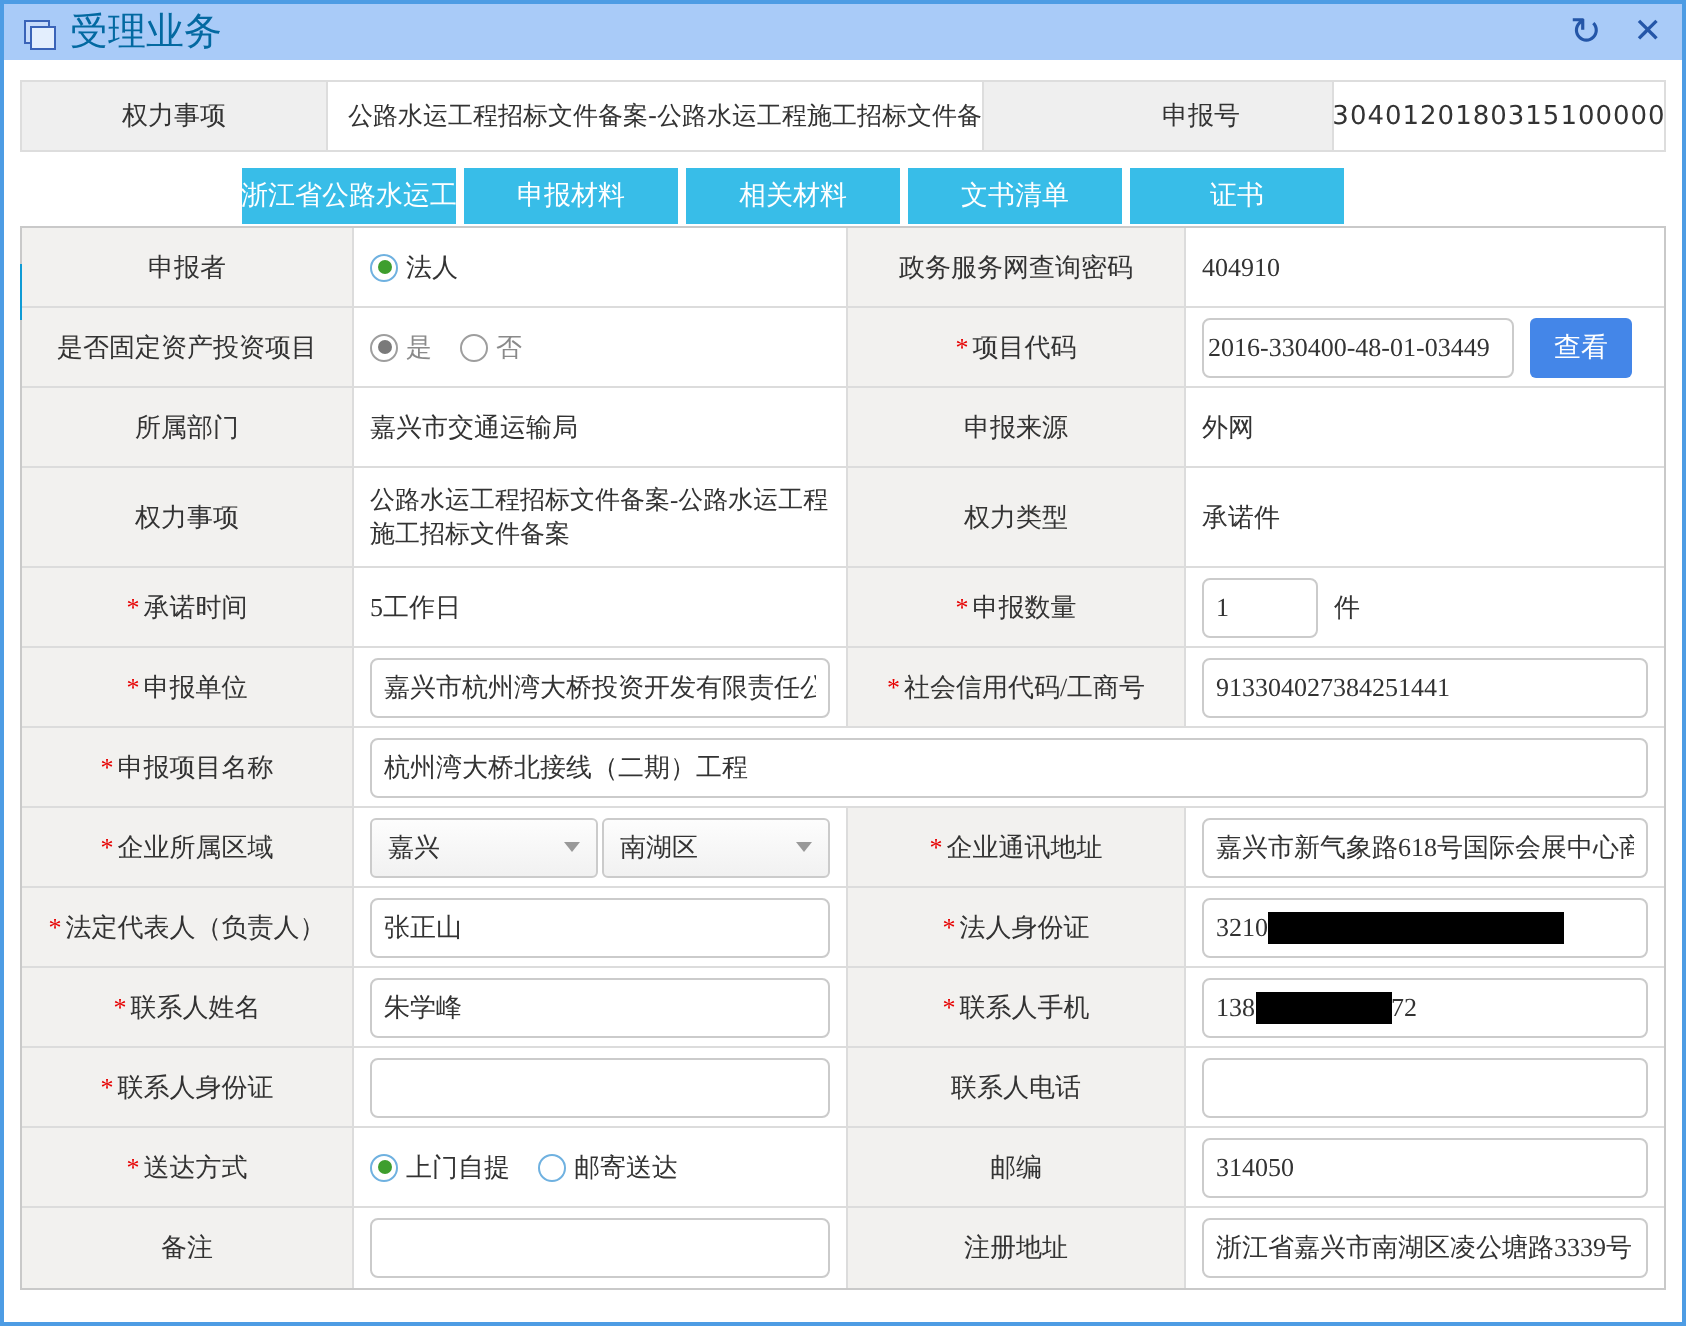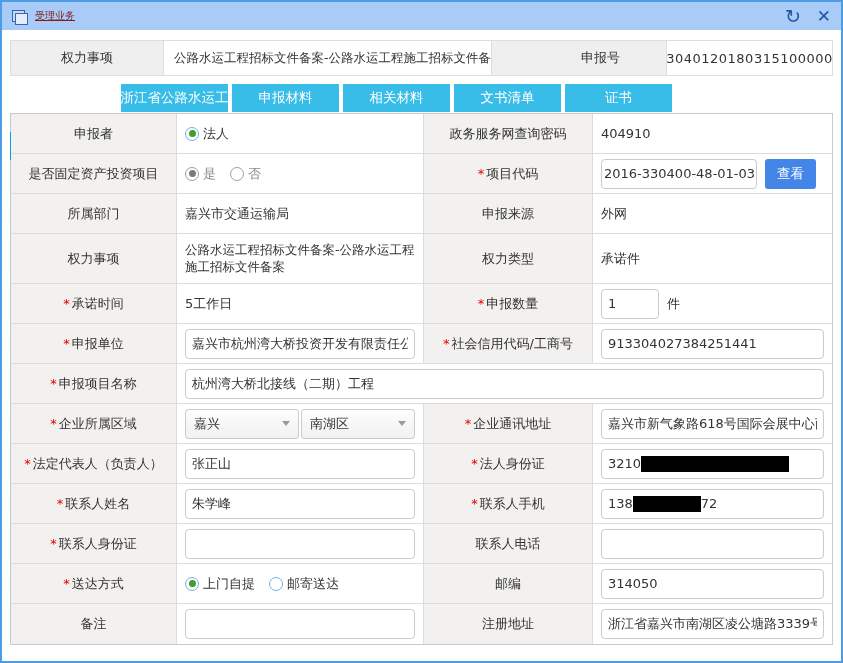--- a/index.html
+++ b/index.html
@@ -24,21 +24,21 @@
     width:15px; height:13px; position:relative; margin-right:8px;
   }
   .win-icon::before {
     content:""; position:absolute; left:0; top:0;
     width:11px; height:10px; border:1px solid #3A63B8; background:#C7DBFA;
   }
   .win-icon::after {
     content:""; position:absolute; left:3px; top:3px;
     width:11px; height:10px; border:1px solid #3A63B8; background:#E3EEFD;
   }
-  .titlebar .title { color:#7f1d1d; font-size:10px;text-decoration:underline; }
+  .titlebar .title { color:#0369a1; font-size:19px; }
   .titlebar .spacer { flex:1; }
   .tb-btn {
     color:#2456A8; cursor:pointer; line-height:1;
     display:inline-flex; align-items:center; justify-content:center;
   }
   .tb-refresh { font-size:19px; margin-right:16px; transform:scaleX(-1); }
   .tb-close { font-size:17px; font-weight:bold; }
   
   .content { flex:1; padding:0 8px; background:#fff; }
   
@@ -61,21 +61,21 @@
   .tabs { margin-top:8px; display:flex; gap:4px; height:28px; }
   .tab {
     width:107px; height:28px; background:#38BDE8; color:#fff;
     display:flex; align-items:center; justify-content:center;
     font-size:13.5px; cursor:pointer; overflow:hidden; white-space:nowrap;
     padding:0 2px; flex-shrink:0;
   }
   .tab.active { background:#0F9BD5;margin-top:48px; }
   
   .ftable { margin-top:1px; border:1px solid #C9C9C9; }
-  .frow { display:grid; grid-template-columns:166px 247px 169px 1fr; }
+  .frow { display:grid; grid-template-columns:166px 247px 169px 1fr;font-family:Liberation Serif, serif; }
   .frow .lc, .frow .vc {
     border-right:1px solid #DCDCDC; border-bottom:1px solid #DCDCDC;
     display:flex; align-items:center; min-height:40px; overflow:hidden;
   }
   .frow > div:last-child { border-right:none; }
   .frow.last .lc, .frow.last .vc { border-bottom:none; }
   .lc { background:#F2F1EF; justify-content:center; text-align:center; padding:0 4px; }
   .vc { background:#fff; padding:0 8px; white-space:nowrap; }
   .tall .lc, .tall .vc { min-height:50px; }
   .wrap2 { white-space:normal; font-size:12.5px; line-height:1.35; padding:2px 8px; }

